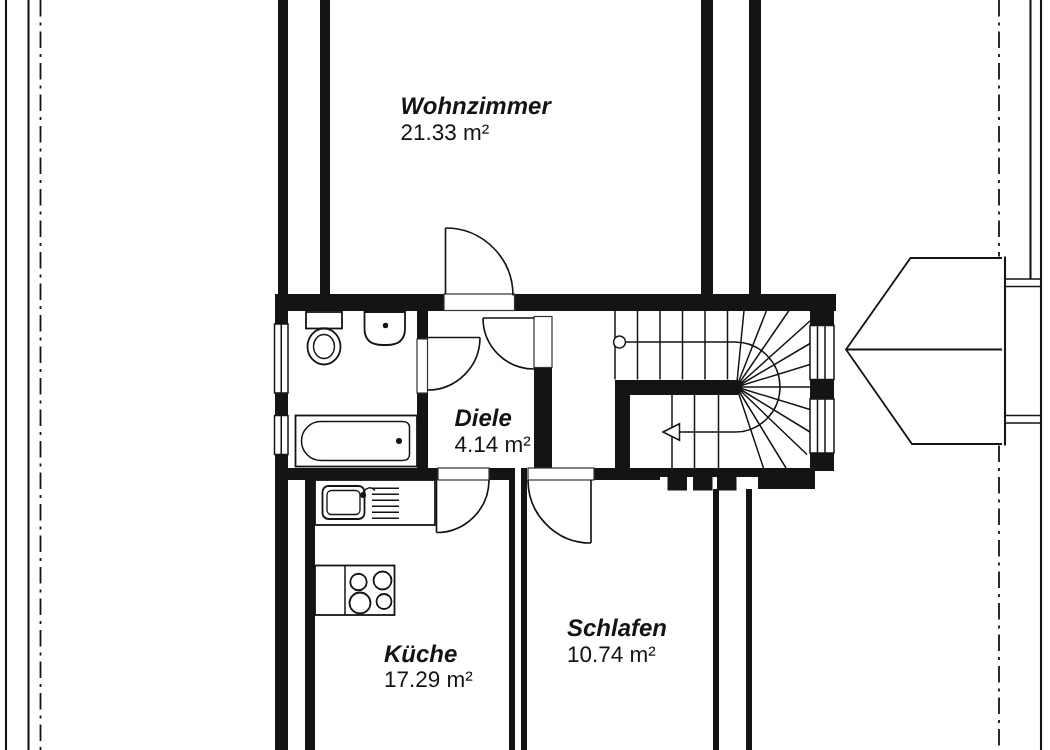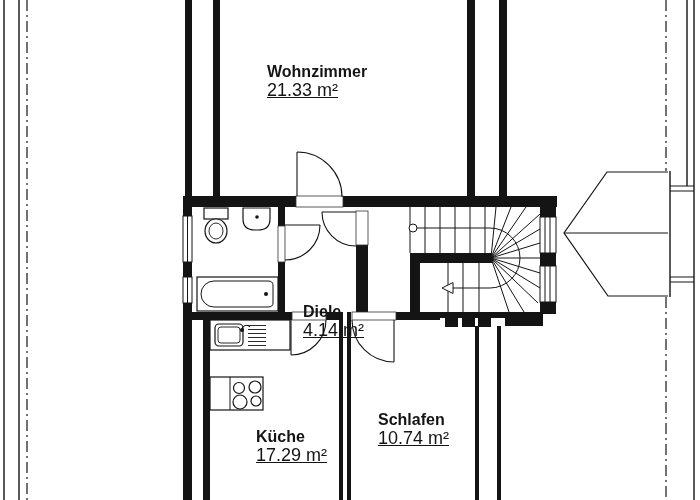--- a/index.html
+++ b/index.html
@@ -1,21 +1,21 @@
 <!DOCTYPE html>
 <html><head>
 <meta charset="utf-8">
 <style>
   html,body{margin:0;padding:0;}
   body{font-family:"Liberation Sans","DejaVu Sans",sans-serif;background:#fff;}
   #plan{position:relative;width:700px;height:500px;background:var(--bg,#fff);overflow:hidden;}
   #plan svg{position:absolute;left:0;top:0;}
   .room-label{position:absolute;color:var(--line,#141414);line-height:1.08;white-space:nowrap;}
-  .room-name{font-size:16px;font-weight:bold;display:block;}
-  .room-area{font-size:18px;font-weight:normal;display:block;margin-top:1px;text-decoration:underline;}
+  .room-name{font-size:16px;font-weight:bold;display:block;font-style:italic;}
+  .room-area{font-size:15px;font-weight:normal;display:block;margin-top:1px;}
 </style>
 </head>
 <body>
 
 <div id="plan" style="--bg: #ffffff; --line: #141414;">
   <svg width="700" height="500" viewBox="0 0 700 500">
 
     <g stroke="#141414" stroke-width="1.4" fill="none">
       <path d="M 4,0 V 500"></path>
       <path d="M 19,0 V 500"></path>
@@ -166,21 +166,21 @@
         <circle cx="240" cy="402" r="7"></circle>
         <circle cx="256" cy="401" r="5"></circle>
       </g>
     </g>
   </svg>
 
   <div class="room-label" style="left:267px;top:63px;">
     <span class="room-name">Wohnzimmer</span>
     <span class="room-area">21.33 m²</span>
   </div>
-  <div class="room-label" style="left:303px;top:271px;margin-top:32px;">
+  <div class="room-label" style="left:303px;top:271px;">
     <span class="room-name">Diele</span>
     <span class="room-area">4.14 m²</span>
   </div>
   <div class="room-label" style="left:256px;top:428px;">
     <span class="room-name">Küche</span>
     <span class="room-area">17.29 m²</span>
   </div>
   <div class="room-label" style="left:378px;top:411px;">
     <span class="room-name">Schlafen</span>
     <span class="room-area">10.74 m²</span>

